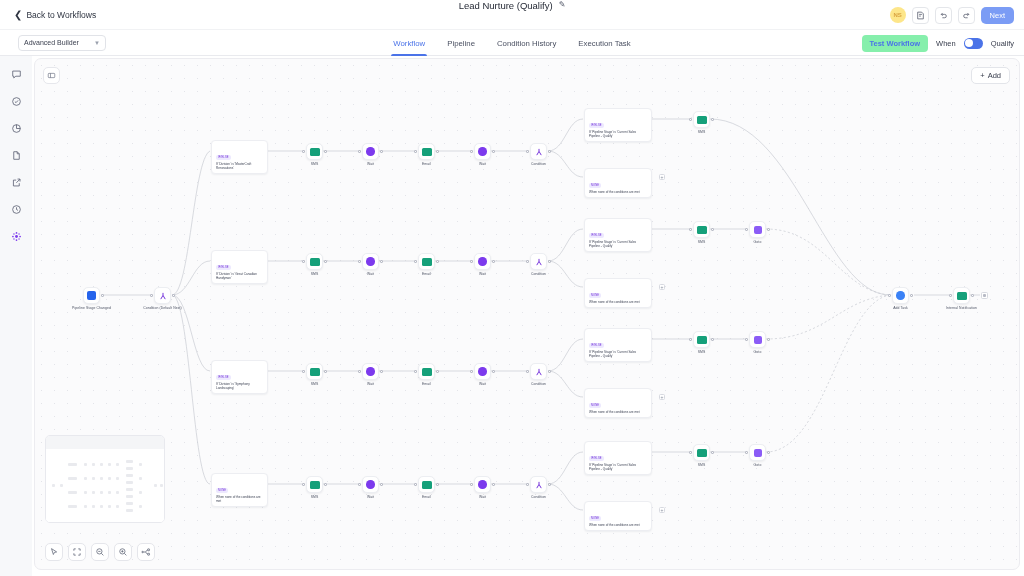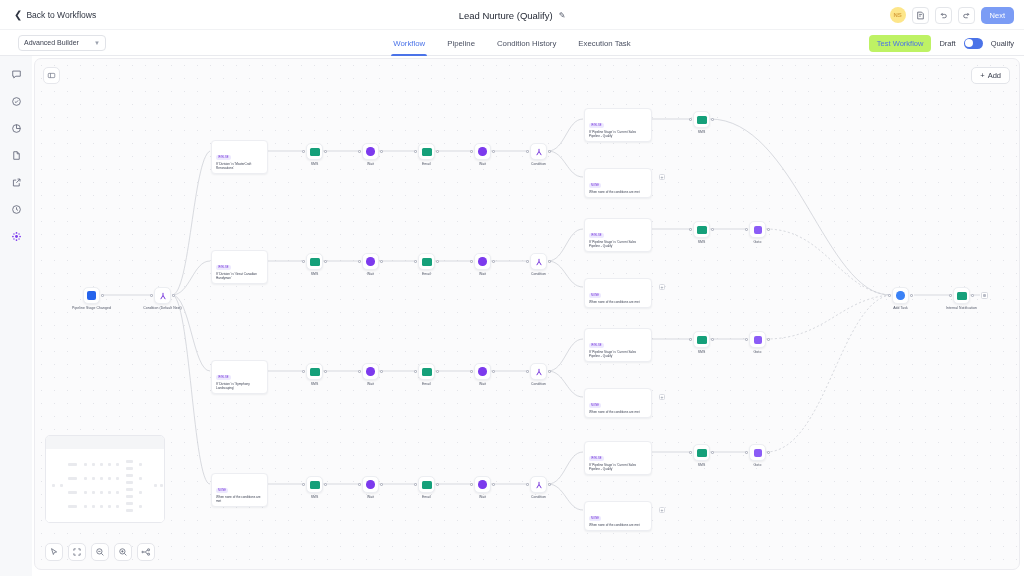--- a/index.html
+++ b/index.html
@@ -17,21 +17,21 @@
     background: #fff; display: flex; align-items: center;
     border-bottom: 1px solid #f1f2f4;
   }
   .back-link {
     display: flex; align-items: center; gap: 4px;
     margin-left: 14px; font-size: 8.5px; color: #2f3542; cursor: pointer;
   }
   .back-chev { font-size: 10px; line-height: 1; color: #2f3542; }
   .title-wrap {
     position: absolute; left: 0; right: 0; top: 0; height: 30px;
-    display: flex; align-items: center; justify-content: center; gap: 6px;
+    display: flex; justify-content: center; gap: 6px;
     pointer-events: none;
   }
   .wf-title { font-size: 9.5px; color: #1f2430; font-weight: 400; }
   .pencil { font-size: 8px; color: #5b6070; pointer-events: auto; cursor: pointer; }
   .top-right {
     position: absolute; right: 10px; top: 0; height: 30px;
     display: flex; align-items: center; gap: 6px;
   }
   .avatar {
     width: 16px; height: 16px; border-radius: 50%;
@@ -73,22 +73,22 @@
   .tab.active { color: #4b73e8; }
   .tab.active::after {
     content: ''; position: absolute; bottom: 0; left: -2px; right: -2px;
     height: 2px; background: #4b73e8; border-radius: 2px 2px 0 0;
   }
   .subbar-right {
     position: absolute; right: 10px; top: 0; height: 26px;
     display: flex; align-items: center; gap: 8px;
   }
   .test-btn {
-    background: #bef264; color: #4b73e8; font-size: 7.5px;
-    padding: 4px 8px; border-radius: 4px; cursor: pointer; font-weight: 400;
+    background: #86efac; color: #4b73e8; font-size: 7.5px;
+    padding: 4px 8px; border-radius: 4px; cursor: pointer; font-weight: 700;
   }
   .draft-lbl, .publish-lbl { font-size: 7.5px; color: #3c4150; }
   .toggle {
     width: 19px; height: 11px; border-radius: 6px; background: #4b73e8;
     position: relative; cursor: pointer;
   }
   .toggle .knob {
     position: absolute; width: 8px; height: 8px; border-radius: 50%;
     background: #fff; top: 1.5px; left: 1.5px;
   }
@@ -261,21 +261,21 @@
         </div>
       <div class="tab">
           <span>Condition History</span>
         </div>
       <div class="tab">
           <span>Execution Task</span>
         </div>
     </div>
     <div class="subbar-right">
       <div class="test-btn">Test Workflow</div>
-      <span class="draft-lbl">Draft</span>
+      <span class="draft-lbl">When</span>
       <div class="toggle">
           <div class="knob"></div>
         </div>
       <span class="publish-lbl">Qualify</span>
     </div>
   </div>
 
   <div class="rail">
     <div class="rail-ico">
       <svg width="11" height="11" viewBox="0 0 16 16" fill="none" stroke="currentColor" stroke-width="1.2">

